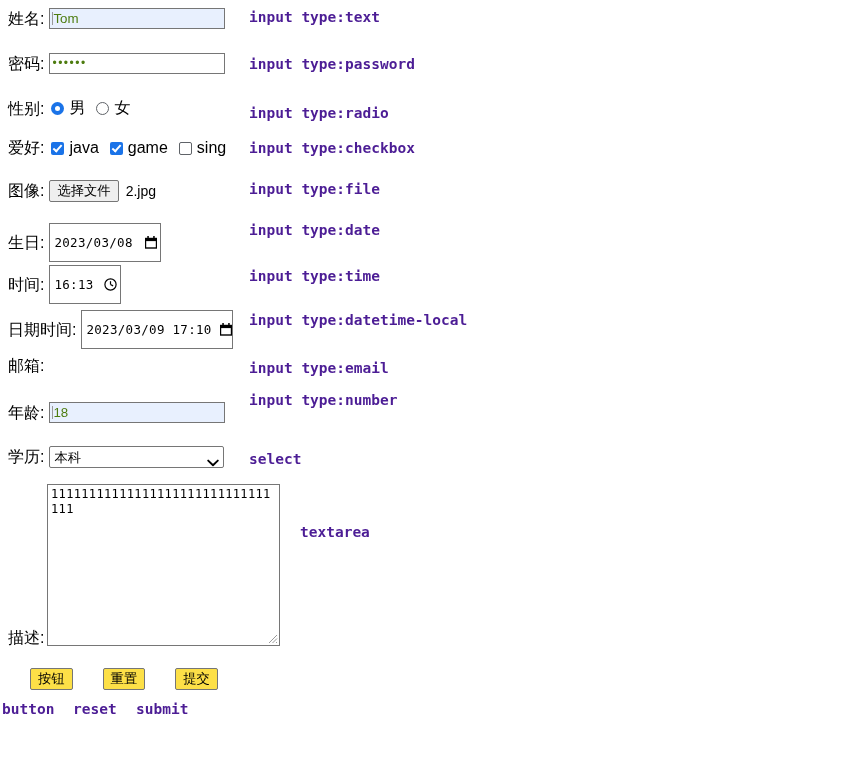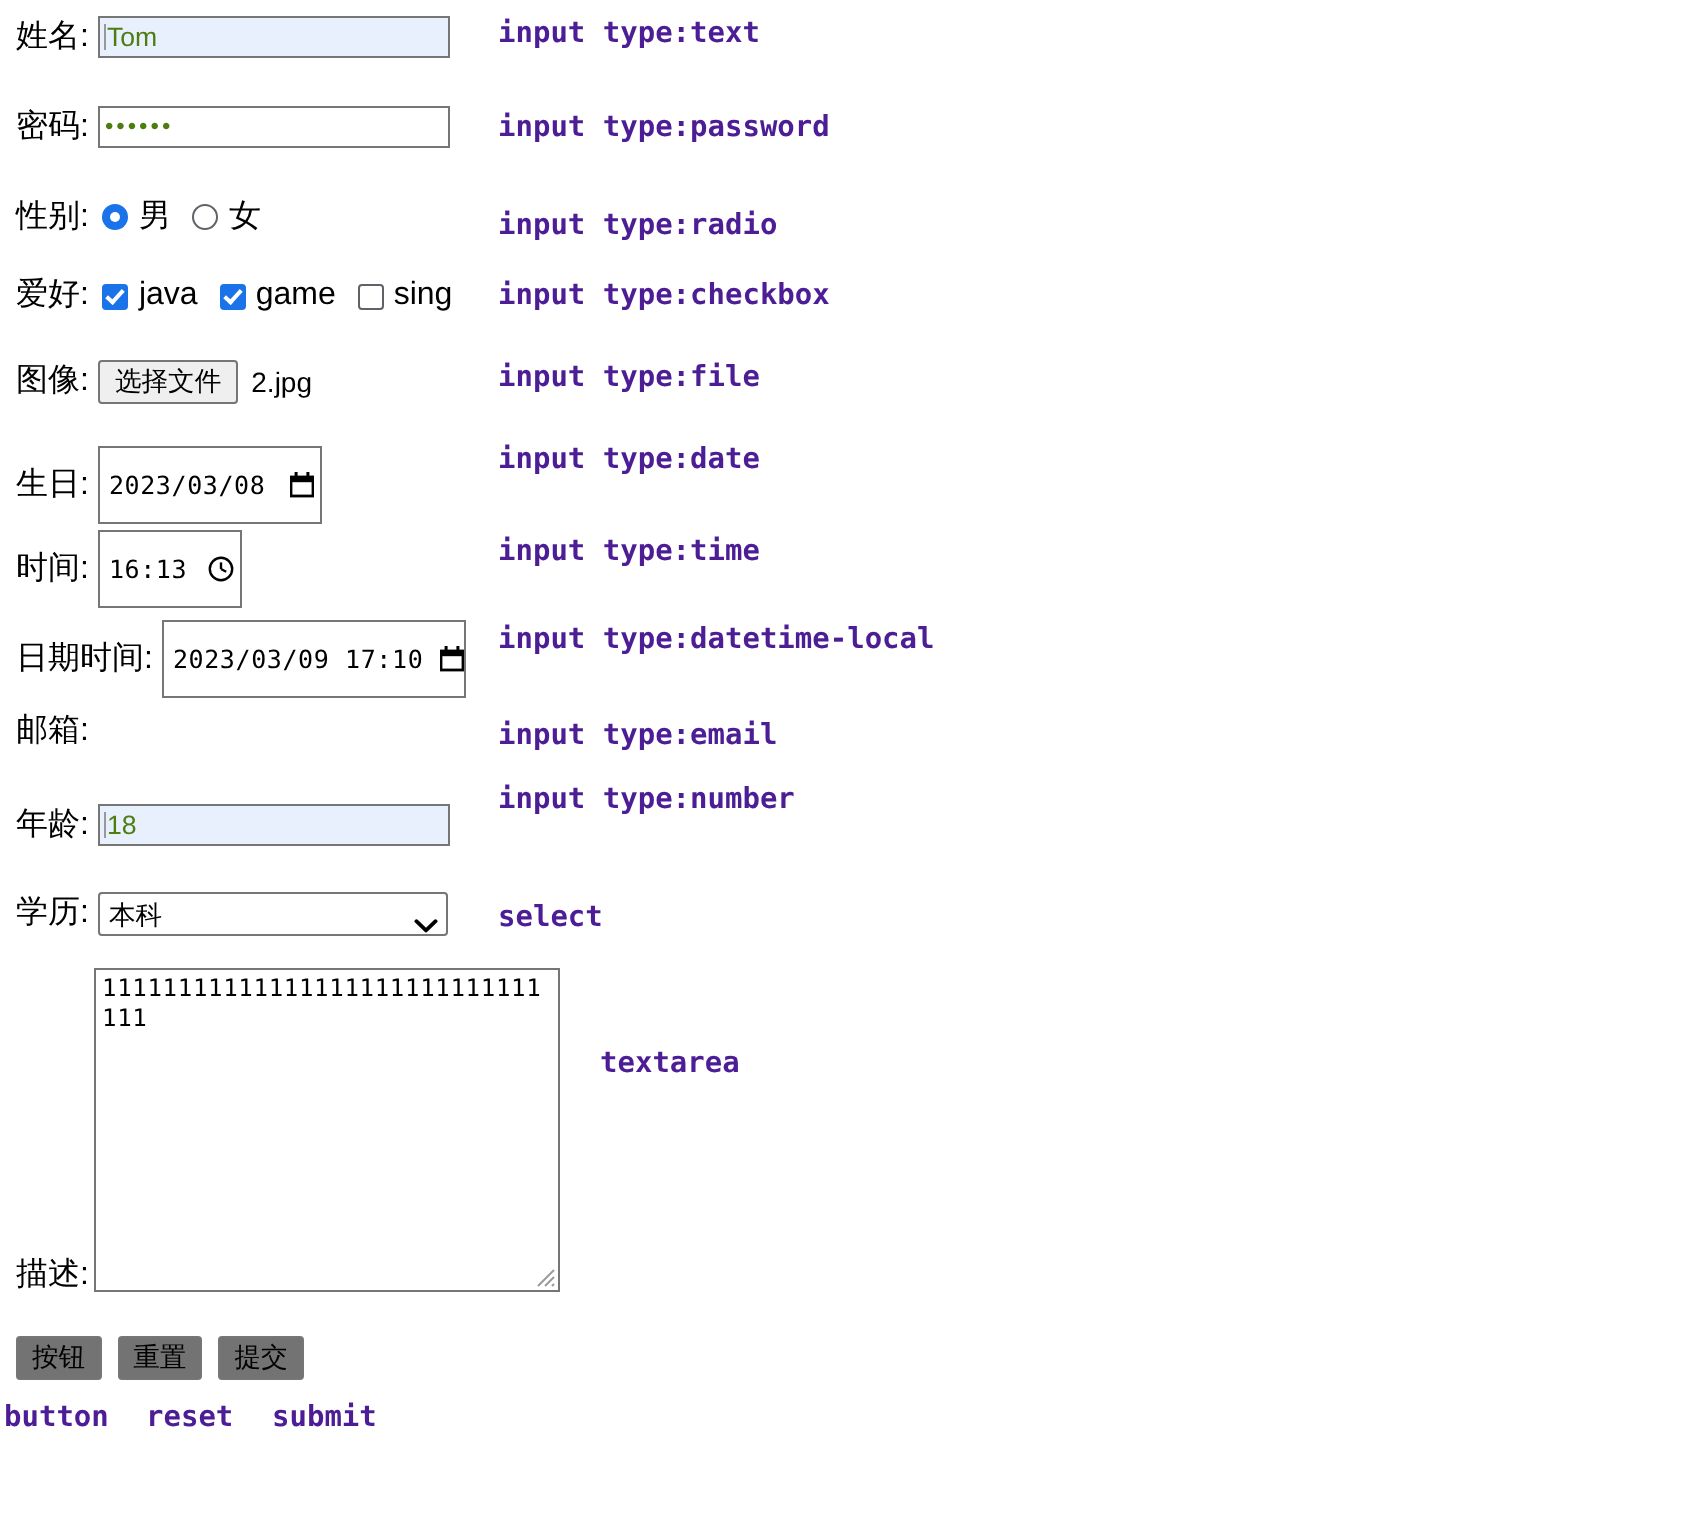--- a/index.html
+++ b/index.html
@@ -201,27 +201,28 @@
     bottom: 1px;
     width: 12px;
     height: 12px;
   }
 
   
   .btn {
     box-sizing: border-box;
     border: 1px solid #767676;
     border-radius: 2px;
-    background: #737373;
+    background: #fde047;
     color: #000;
     font-size: 13.3px;
     line-height: 15px;
     padding: 2px 7px 3px 7px;
     font-family: "Liberation Sans", "DejaVu Sans", sans-serif;
     margin-right: 8px;
+    margin-left: 22px;
   }
 </style>
 </head>
 <body>
 
 <div class="row" style="left:8px; top:8px;">
   <span class="label">姓名:</span>
   <span class="tbox" style="width:176px; margin-left:5px;"><span class="caret"></span><span>Tom</span></span>
 </div>
 <div class="annot" style="left:249px; top:10px;">input type:text</div>

